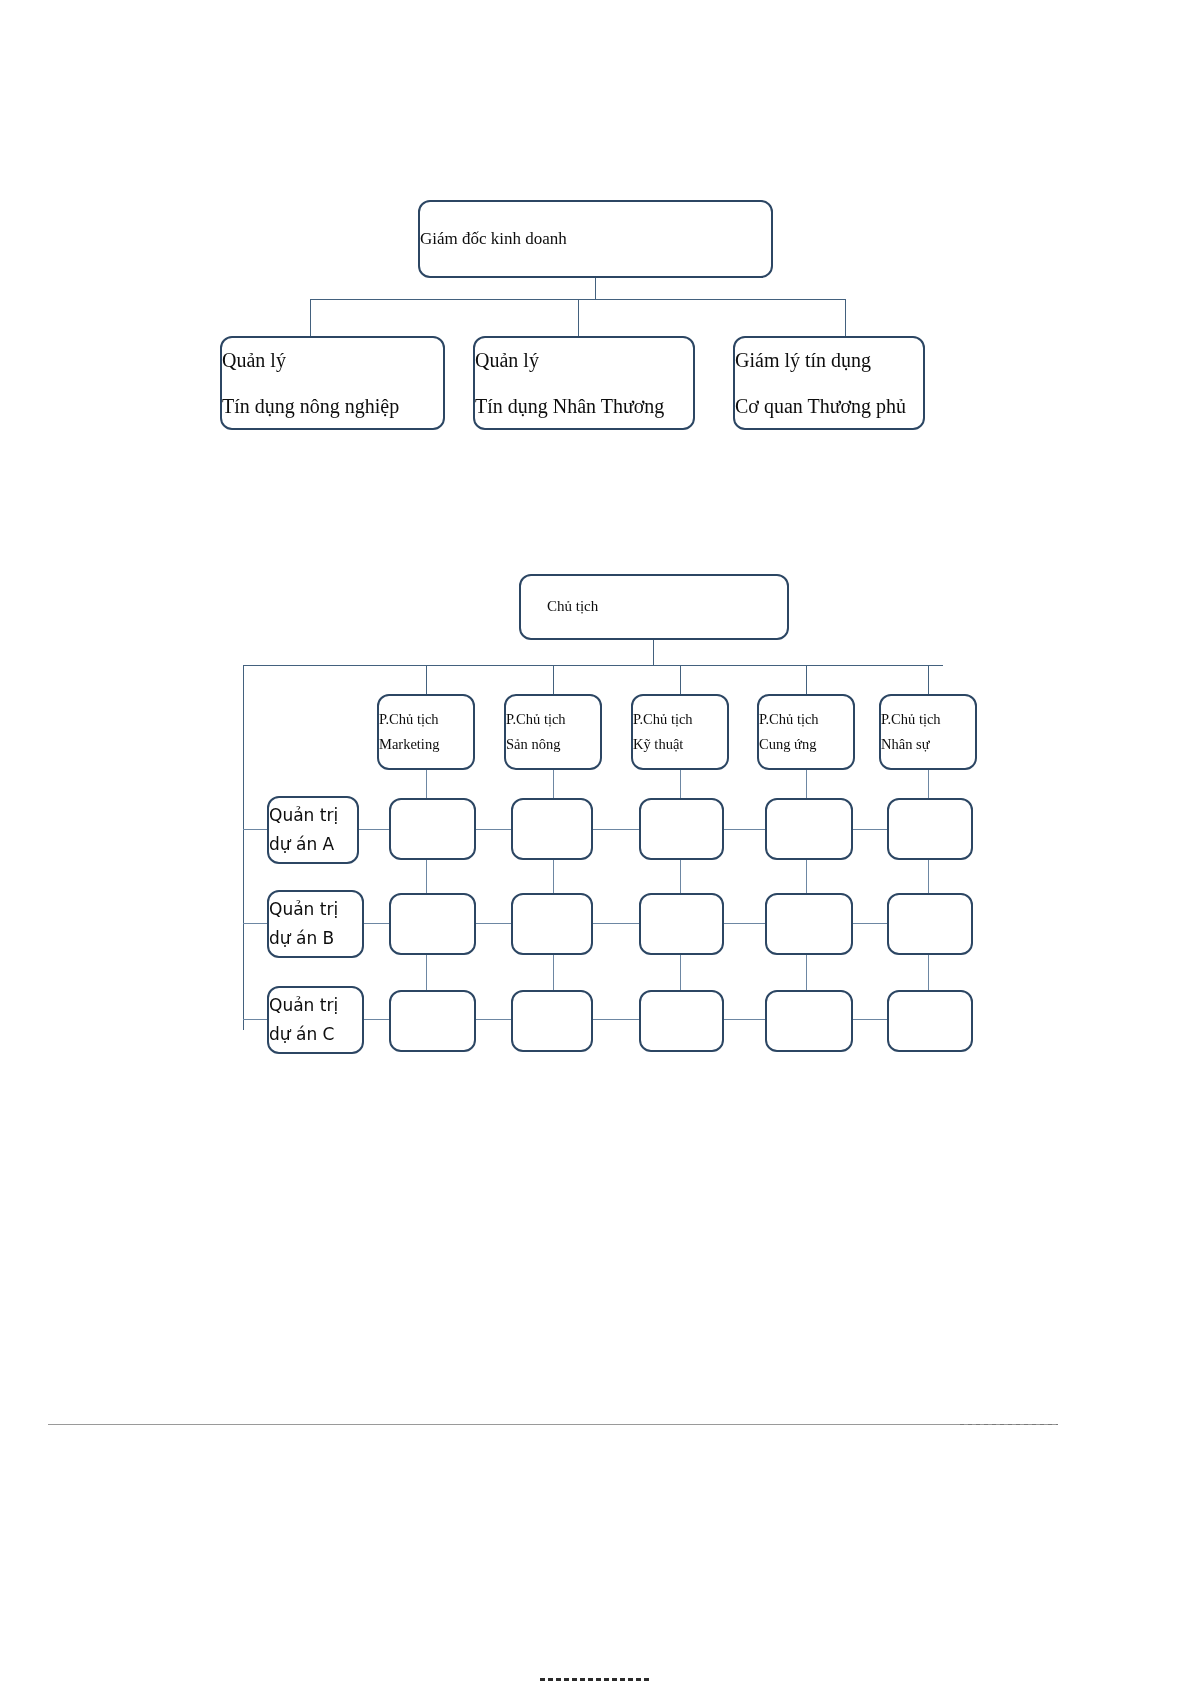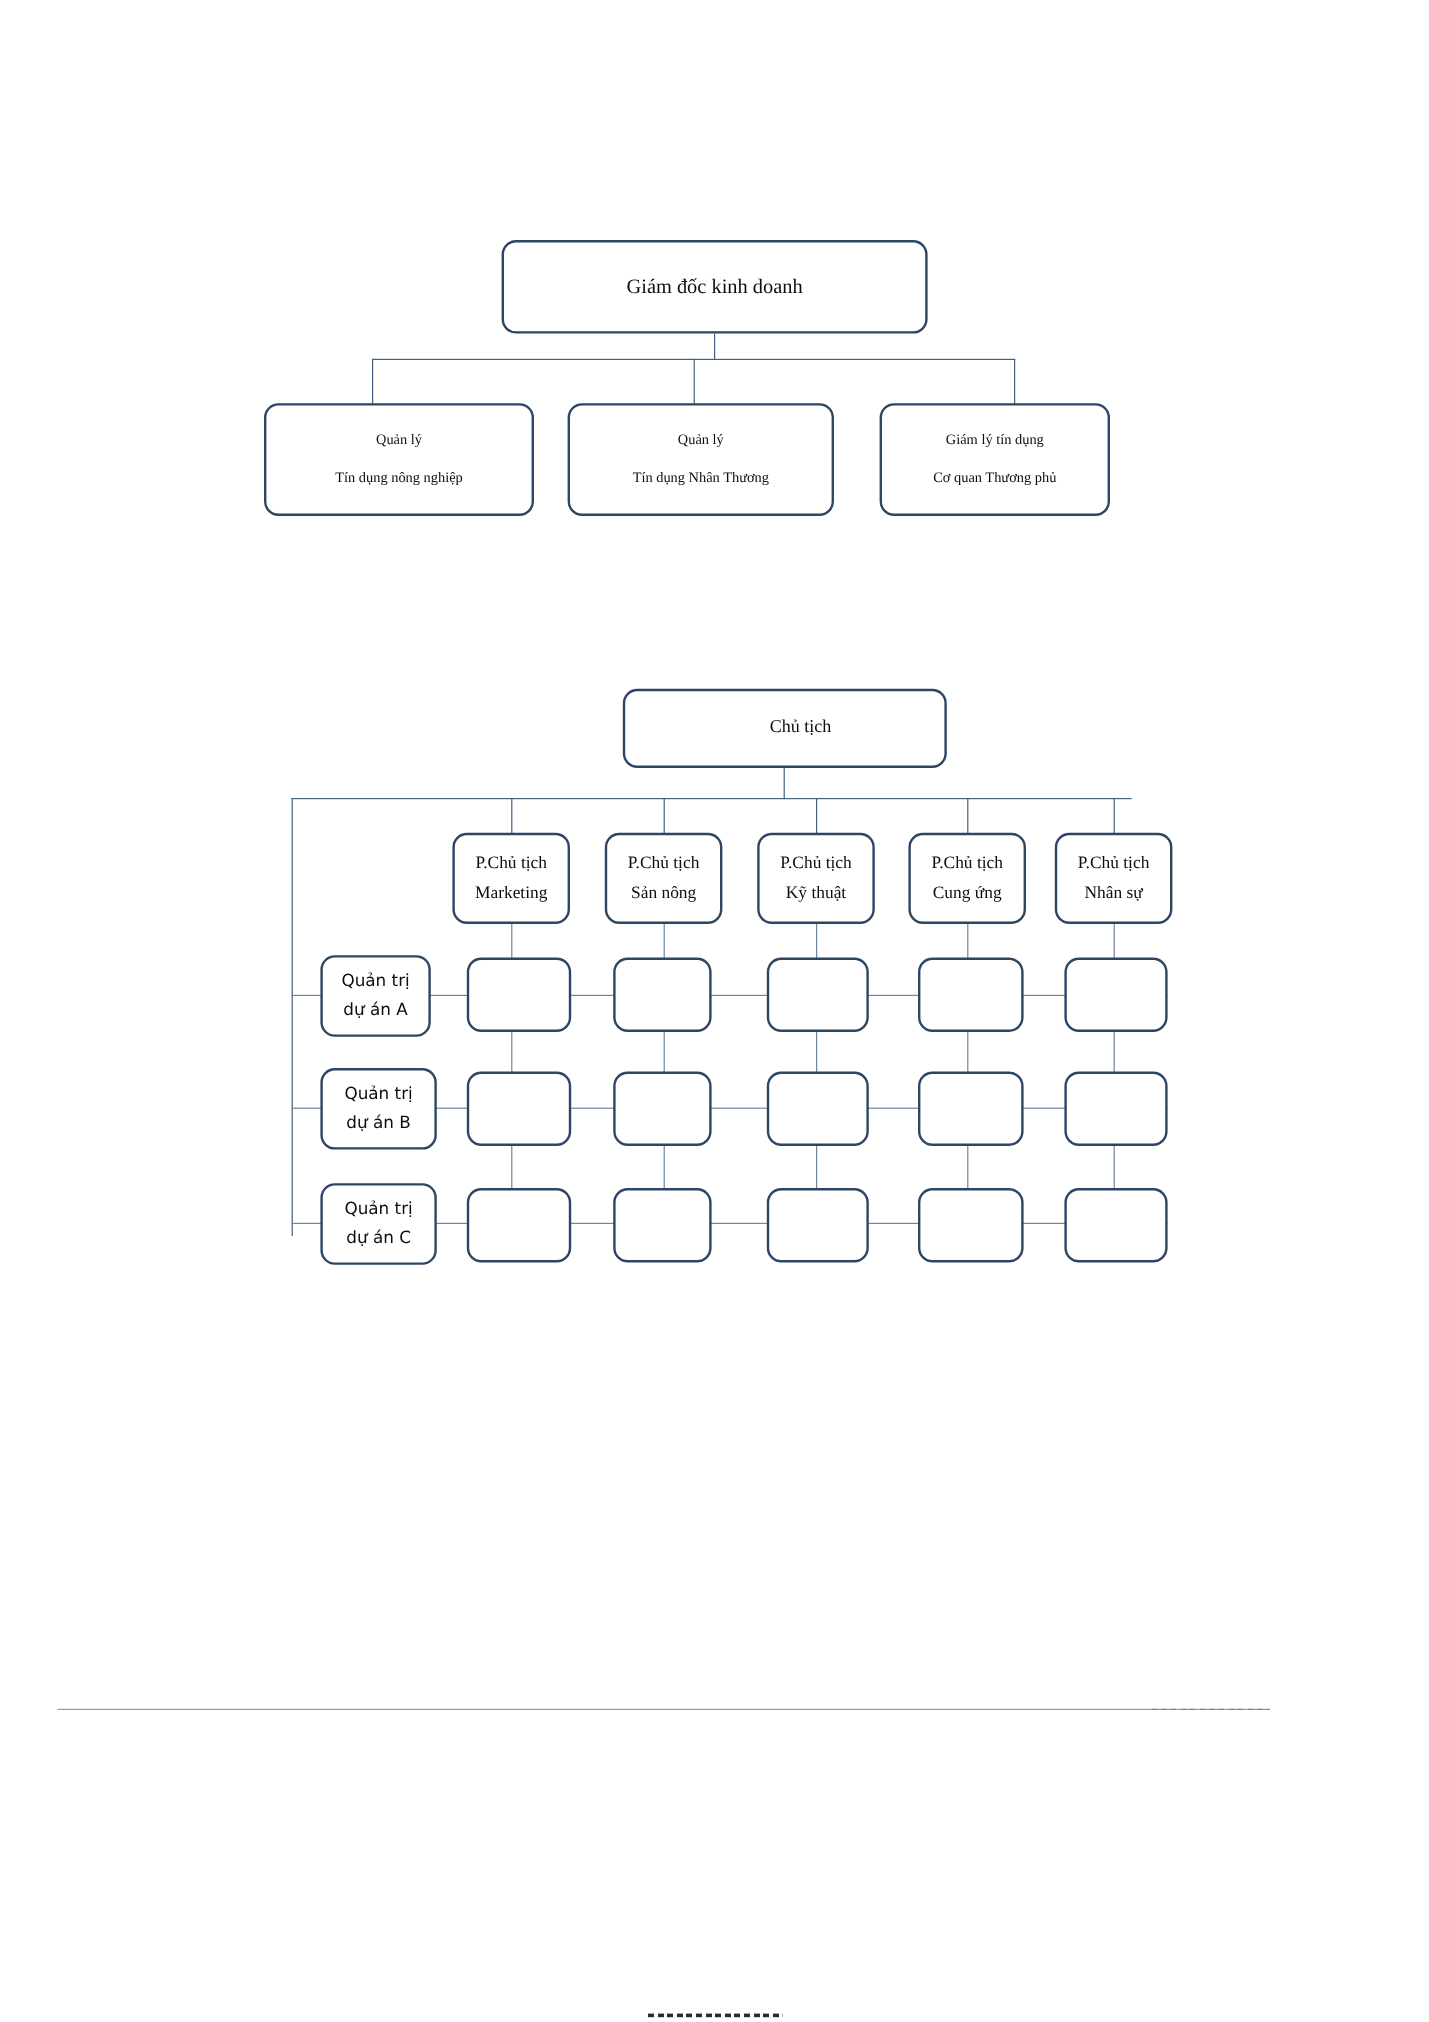--- a/index.html
+++ b/index.html
@@ -8,44 +8,44 @@
     width:1191px;height:1685px;position:relative;overflow:hidden;
   }
   .page{position:absolute;left:0;top:0;width:1191px;height:1685px;background:#fff;}
 
   
   .box{
     position:absolute;box-sizing:border-box;
     border:2.2px solid #2c4663;
     border-radius:12px;background:#ffffff;
     display:flex;flex-direction:column;
-    align-items:center;justify-content:center;
+    align-items:flex-start;justify-content:center;
     color:#0d0d0d;
     font-family:"Liberation Serif", serif;
     z-index:3;
   }
   .box .ln{display:block;line-height:1.15;white-space:nowrap;}
   .box .ln + .ln{margin-top:.55em;}
 
   
   .ln-h,.ln-v{position:absolute;background:#4a6party;z-index:1;}
   .ln-h{height:1.4px;background:#43617e;}
   .ln-v{width:1.4px;background:#43617e;}
   .ln-h.thin,.ln-v.thin{background:#6d87a3;}
 
   
   #chart1 .lvl1{font-size:17px;}
-  #chart1 .lvl2{font-size:12px;gap:12px;}
+  #chart1 .lvl2{font-size:20px;gap:12px;}
 
   
   #chart2 .top{font-size:15px;padding-left:26px;}
   #chart2 .vp{font-size:14.5px;}
   #chart2 .proj{
     font-family:"DejaVu Sans", sans-serif;
-    font-size:14px;
+    font-size:17px;
   }
 
   
   .footer-rule{position:absolute;height:1px;background:#9a9a9a;}
   .footer-dash{position:absolute;height:1px;
     background:repeating-linear-gradient(to right,#7a7a7a 0 4px,transparent 4px 8px);}
   .footer-bar{position:absolute;height:3px;
     background:repeating-linear-gradient(to right,#2b2b2b 0 5px,#ffffff 5px 8px);}
 </style>
 </head>

